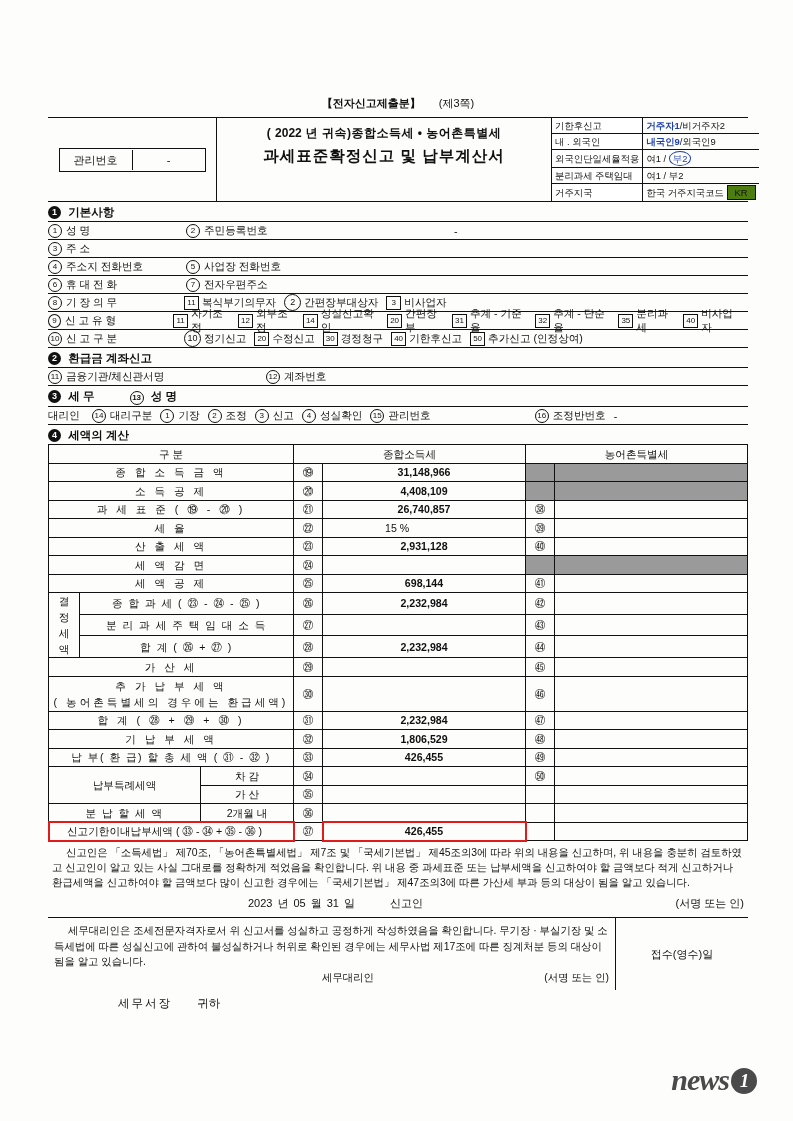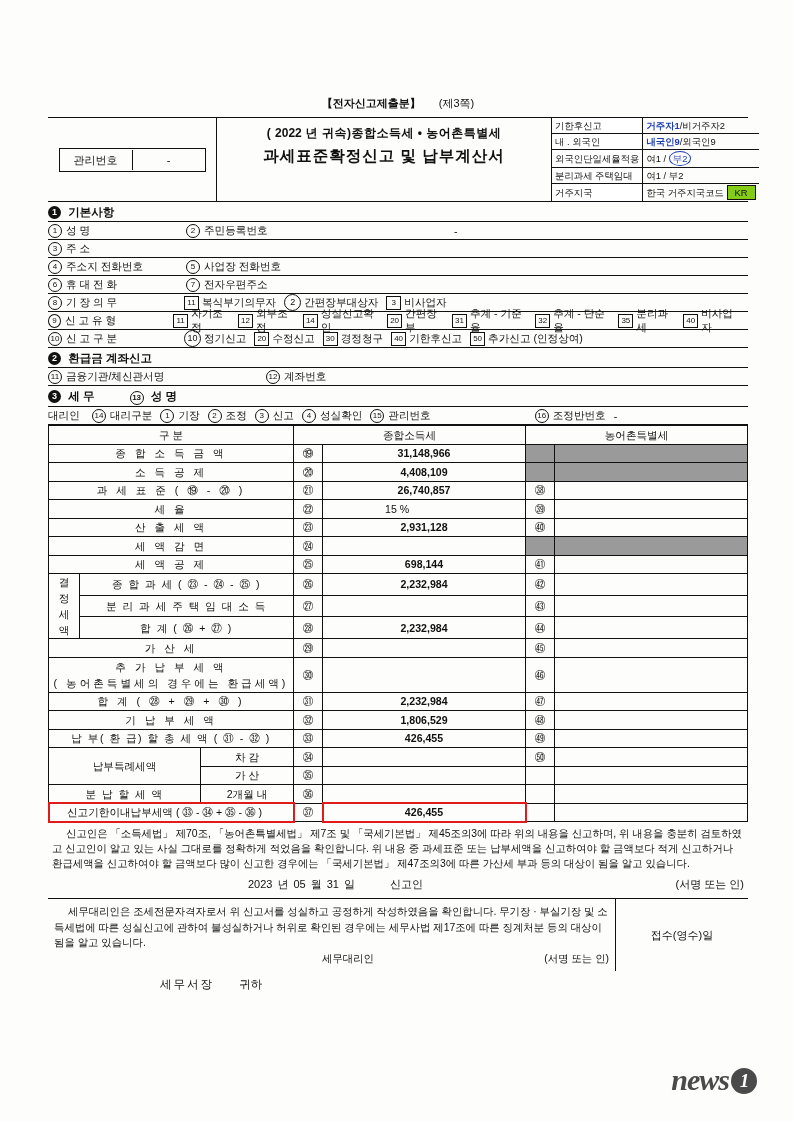--- a/index.html
+++ b/index.html
@@ -97,21 +97,21 @@
     white-space: nowrap;
   }
   .rightinfo tr:last-child td { border-bottom: none; }
   .rightinfo td.lab { background: #fff; }
   .rightinfo td.nb { border-right: none; }
   .kr {
     display: inline-block;
     border: 1px solid #111;
     padding: 0 7px;
     font-size: 9.4px;
-    background: #84cc16;
+    background: #4d7c0f;
   }
   .pen { color: #1e3fae; font-weight: bold; }
   .pen-circle {
     display: inline-block;
     border: 1.6px solid #1e3fae;
     border-radius: 50%;
     padding: 0 3px;
     color: #1e3fae;
   }
 
@@ -212,21 +212,21 @@
     border-top: 1.2px solid #111;
     display: flex;
     font-size: 10.4px;
   }
   .bb-left { flex: 1; padding: 5px 6px; line-height: 15.5px; }
   .bb-right { width: 132px; border-left: 1px solid #111; display: flex; align-items: center; justify-content: center; font-size: 11px; }
   .indent { text-indent: 14px; }
   .sealline { display: flex; }
   .sealline .r { margin-left: auto; }
   .taxoffice { padding: 6px 4px 2px; font-size: 11.5px; }
-  .taxoffice .in { margin-left: 108px; letter-spacing: 2px; }
+  .taxoffice .in { margin-left: 66px; letter-spacing: 2px; }
 
   .logo {
     position: absolute;
     right: 36px;
     bottom: 24px;
     font-family: "Liberation Serif", serif;
     font-size: 30px;
     font-style: italic;
     font-weight: bold;
     color: #4a4a4a;
@@ -411,20 +411,24 @@
       <span class="fld">신고</span>
       <span class="num">4</span>
       <span class="fld">성실확인</span>
       <span class="num">15</span>
       <span class="fld">관리번호</span>
       <span style="margin-left:96px" class="num">16</span>
       <span class="fld">조정반번호</span>
       <span>-</span>
     </div>
 
+    <div class="sechead">
+      <span class="secnum">4</span>
+      <span>세액의 계산</span>
+    </div>
 
     <table class="calc">
       <tbody>
           <tr>
         <th colspan="3">구                    분</th>
         <th colspan="2">종합소득세</th>
         <th colspan="2">농어촌특별세</th>
       </tr>
 
       <tr>

